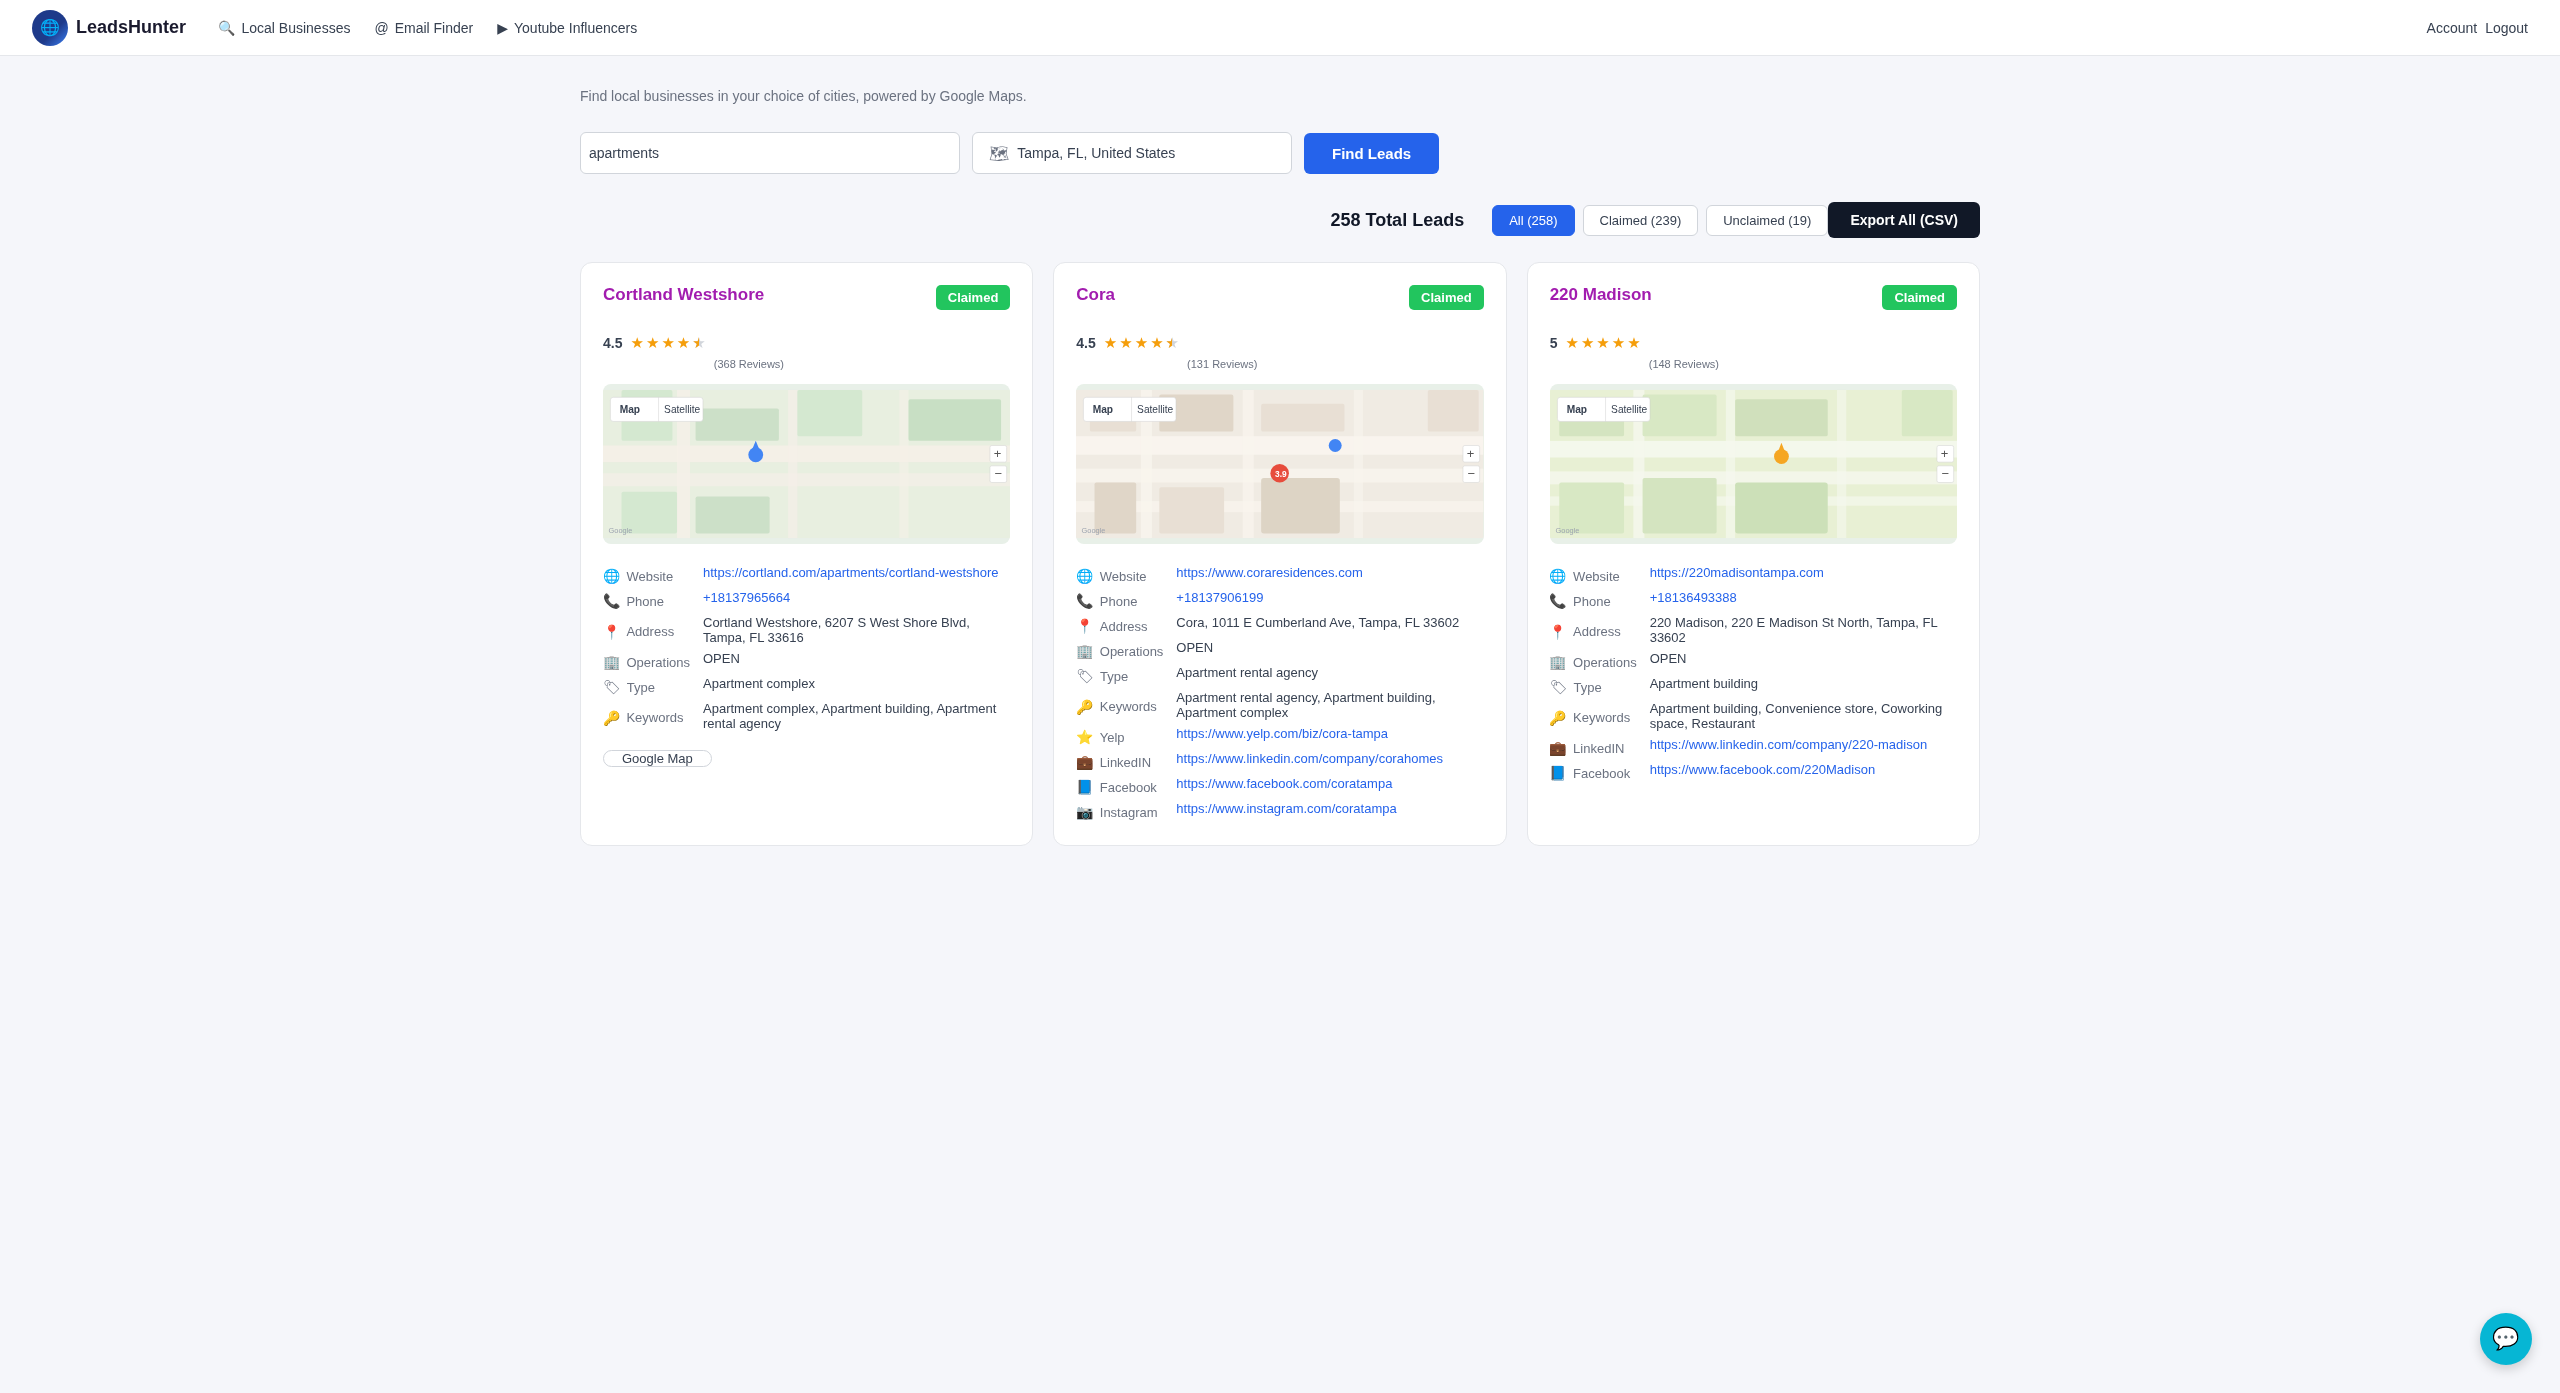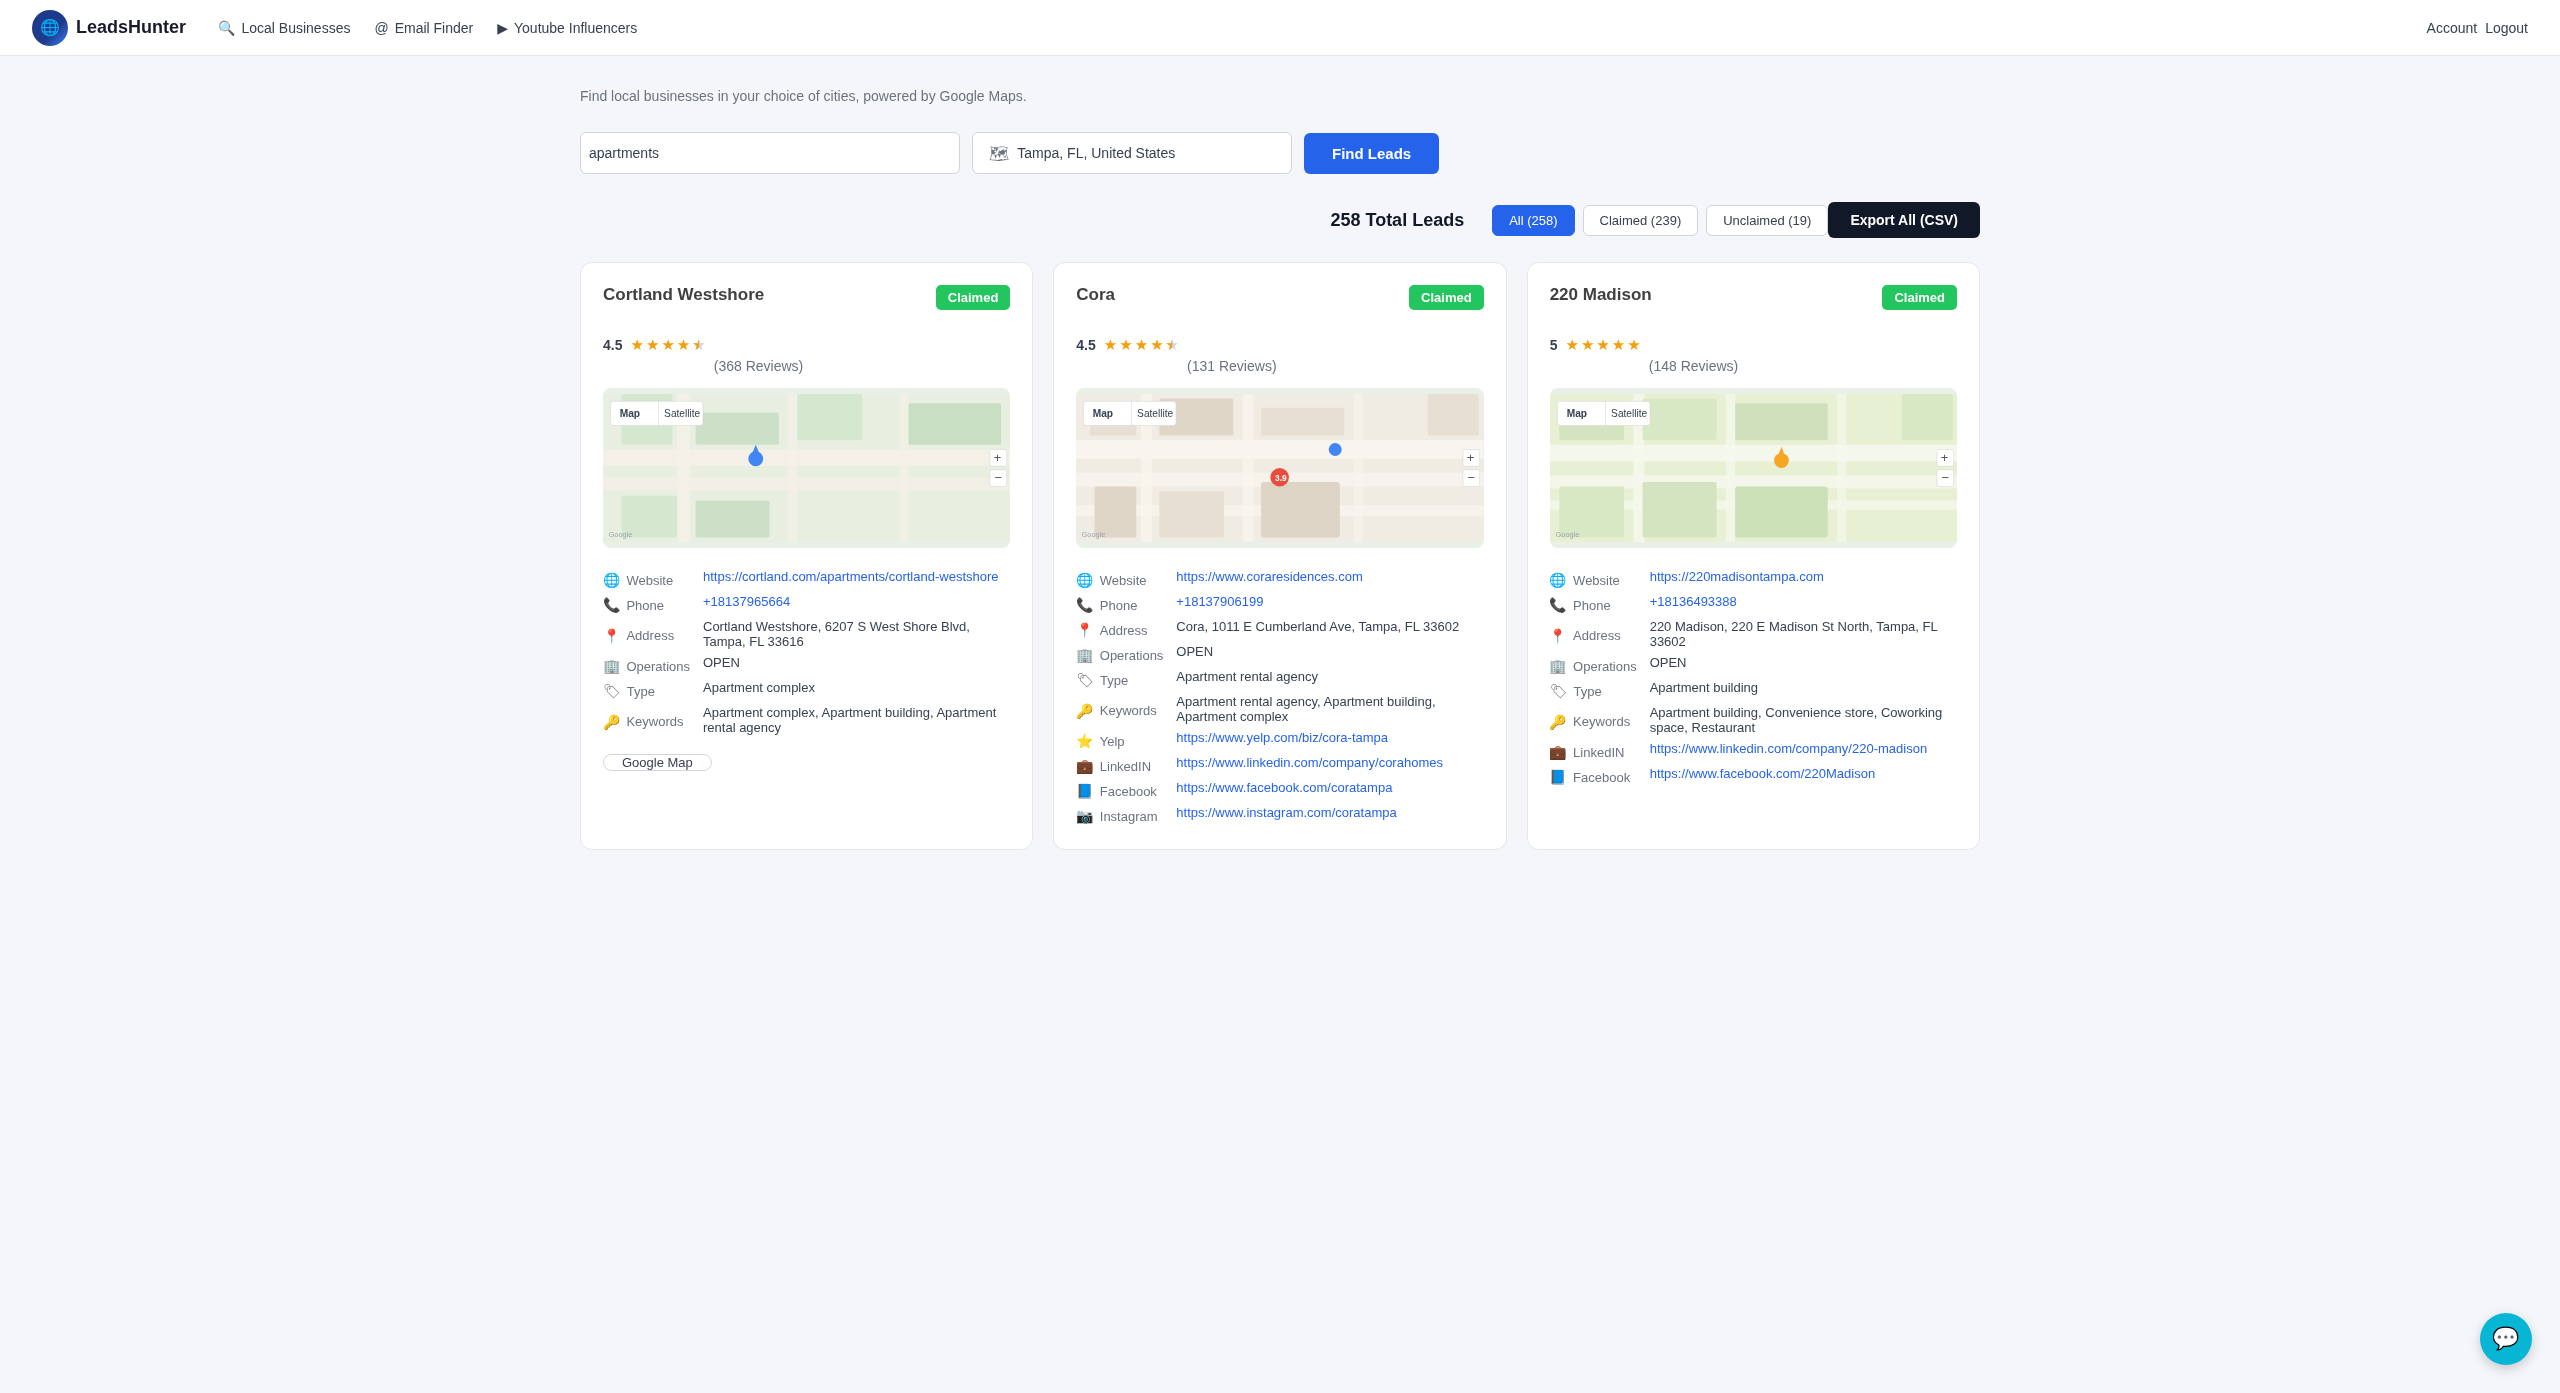--- a/index.html
+++ b/index.html
@@ -88,30 +88,30 @@
       gap: 20px;
     }
     .card {
       background: #fff;
       border: 1px solid #e5e7eb;
       border-radius: 12px;
       padding: 22px;
       position: relative;
     }
     .card-title {
-      font-size: 17px; font-weight: 700; color: #404040;
+      font-size: 17px; font-weight: 700; color: #a21caf;
       margin-bottom: 10px; cursor: pointer;
     }
     .card-rating-row {
       display: flex; align-items: center; gap: 8px; margin-bottom: 14px;
     }
     .rating-num { font-weight: 600; font-size: 14px; color: #374151; }
     .stars { display: flex; gap: 2px; }
     .star { color: #f59e0b; font-size: 15px; }
-    .reviews { color: #6b7280; font-size: 14px; margin-top: 43px; }
+    .reviews { color: #6b7280; font-size: 11px; margin-top: 43px; }
     .claimed-badge {
       position: absolute; top: 22px; right: 22px;
       background: #22c55e; color: #fff;
       border-radius: 5px; padding: 5px 12px;
       font-size: 13px; font-weight: 600;
     }
 
     
     .map-placeholder {
       width: 100%; height: 160px;

